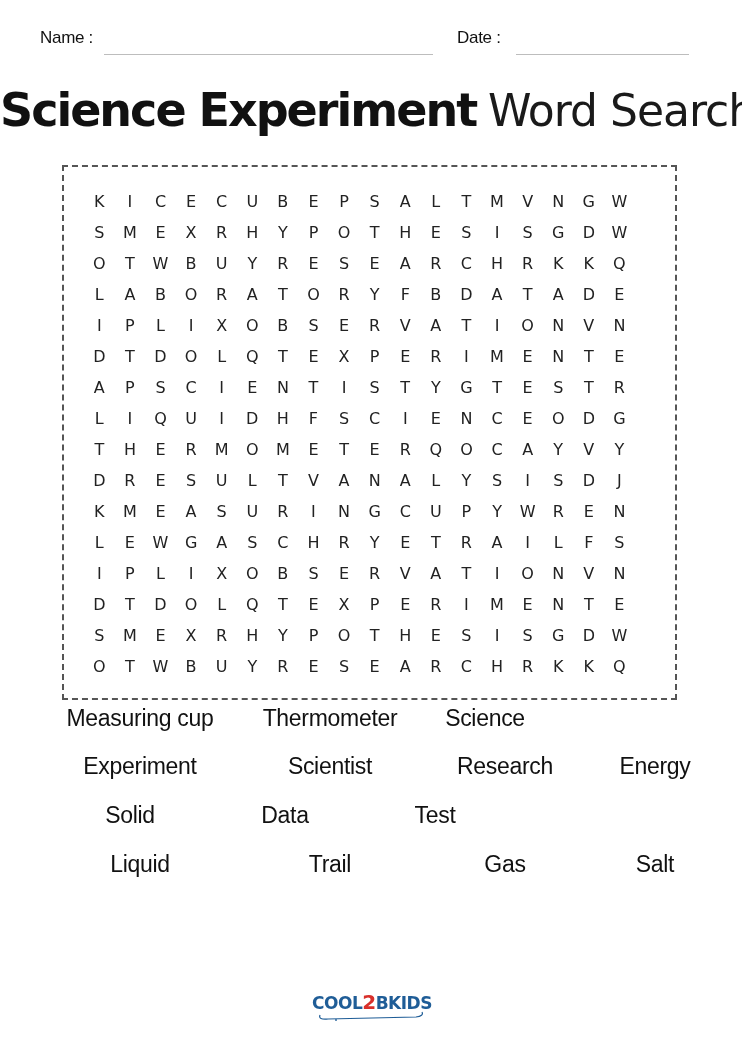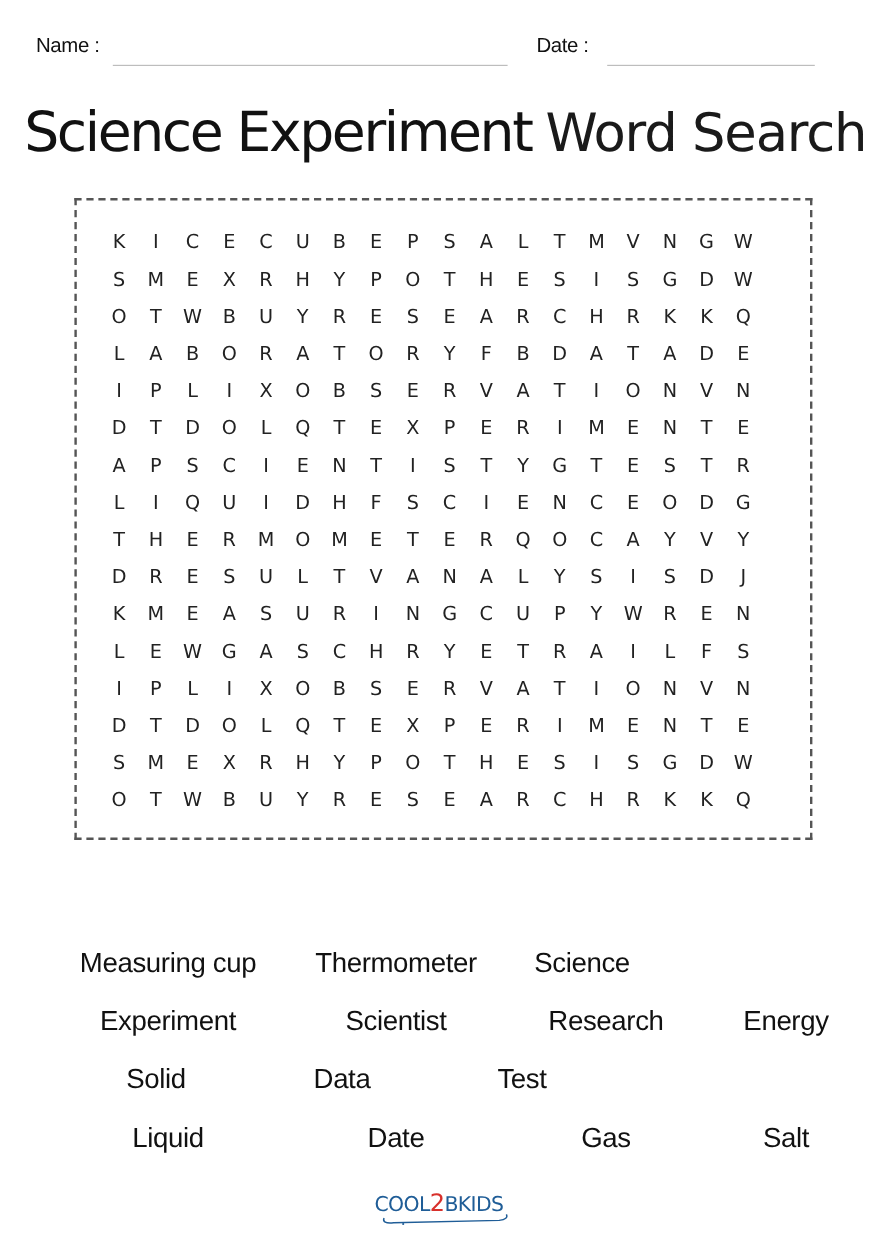--- a/index.html
+++ b/index.html
@@ -1,44 +1,44 @@
 <!DOCTYPE html>
 <html><head>
 <meta charset="utf-8">
 <style>
   html, body { margin: 0; padding: 0; background: #ffffff; }
   body { width: 742px; height: 1050px; position: relative; overflow: hidden; font-family: "Liberation Sans", sans-serif; color: #111; }
 
-  .header-row { position: absolute; top: 28px; left: 0; width: 684px; height: 30px; }
+  .header-row { position: absolute; top: 28px; left: 10px; width: 684px; height: 30px; }
   .field-label { position: absolute; top: 0; font-size: 17px; font-family: "Liberation Sans", sans-serif; letter-spacing: -0.3px; color: #111; }
   .field-line { position: absolute; top: 26px; height: 0; border-top: 1px solid #bdbdbd; }
   #name-label { left: 30px; }
   #name-line { left: 94px; width: 329px; }
   #date-label { left: 447px; }
   #date-line { left: 506px; width: 173px; }
 
   .title { position: absolute; top: 82px; left: 0; width: 742px; text-align: center; font-size: 46px; line-height: 56px; white-space: nowrap; letter-spacing: -1px; }
-  .title .bold { font-family: "DejaVu Sans", sans-serif; font-weight: normal; letter-spacing: -2px; margin-top: 40px; }
+  .title .bold { font-family: "DejaVu Sans", sans-serif; font-weight: bold; letter-spacing: -2px; margin-top: 40px; }
   .title .light { font-family: "DejaVu Sans", sans-serif; font-weight: normal; font-size: 44px; color: #1a1a1a; }
 
   .grid-box { position: absolute; left: 62px; top: 165px; width: 615px; height: 535px; border: 2px dashed #555; box-sizing: border-box; }
   .grid { position: absolute; left: 84px; top: 186px; }
   .grid-row { display: flex; height: 31px; align-items: center; }
   .cell { width: 30.6px; text-align: center; font-size: 16px; font-family: "DejaVu Sans", sans-serif; font-weight: normal; color: #222; letter-spacing: 0; }
 
-  .word-list { position: absolute; top: 778px; left: 40px; width: 680px; }
+  .word-list { position: absolute; top: 694px; left: 40px; width: 680px; }
   .word-row { display: flex; height: 48.6px; align-items: center; }
   .word { font-family: "Liberation Sans", sans-serif; font-size: 23px; color: #111; text-align: center; white-space: nowrap; letter-spacing: -0.3px; }
   .w0 { width: 200px; }
   .w1 { width: 180px; }
   .w2 { width: 170px; }
   .w3 { width: 130px; }
 
   .logo { position: absolute; top: 990px; left: 310px; width: 124px; height: 34px; }
-  .logo-text { position: absolute; top: 0; left: 2px; font-family: "DejaVu Sans", sans-serif; font-weight: normal; font-size: 17px; letter-spacing: -0.5px; color: #1f5d97; white-space: nowrap; }
+  .logo-text { position: absolute; top: 0; left: 2px; font-family: "DejaVu Sans", sans-serif; font-weight: bold; font-size: 17px; letter-spacing: -0.5px; color: #1f5d97; white-space: nowrap; }
   .logo-text .two { color: #d8302b; font-size: 20px; }
   .logo-underline { position: absolute; top: 21px; left: 6px; width: 112px; height: 10px; }
 </style>
 </head>
 <body>
 
 <div class="header-row">
   <span id="name-label" class="field-label">Name :</span>
   <div id="name-line" class="field-line"></div>
   <span id="date-label" class="field-label">Date :</span>
@@ -386,21 +386,21 @@
       <span class="word w2">Research</span>
       <span class="word w3">Energy</span>
     </div>
     <div class="word-row">
       <span class="word w1">Solid</span>
       <span class="word w3">Data</span>
       <span class="word w2">Test</span>
     </div>
     <div class="word-row">
       <span class="word w0">Liquid</span>
-      <span class="word w1">Date</span>
+      <span class="word w1">Trail</span>
       <span class="word w2">Gas</span>
       <span class="word w3">Salt</span>
     </div>
   </div>
 
 <div class="logo">
   <div class="logo-text">
     <span>COOL</span><span class="two">2</span><span>BKIDS</span>
   </div>
   <svg class="logo-underline" viewBox="0 0 112 10">

